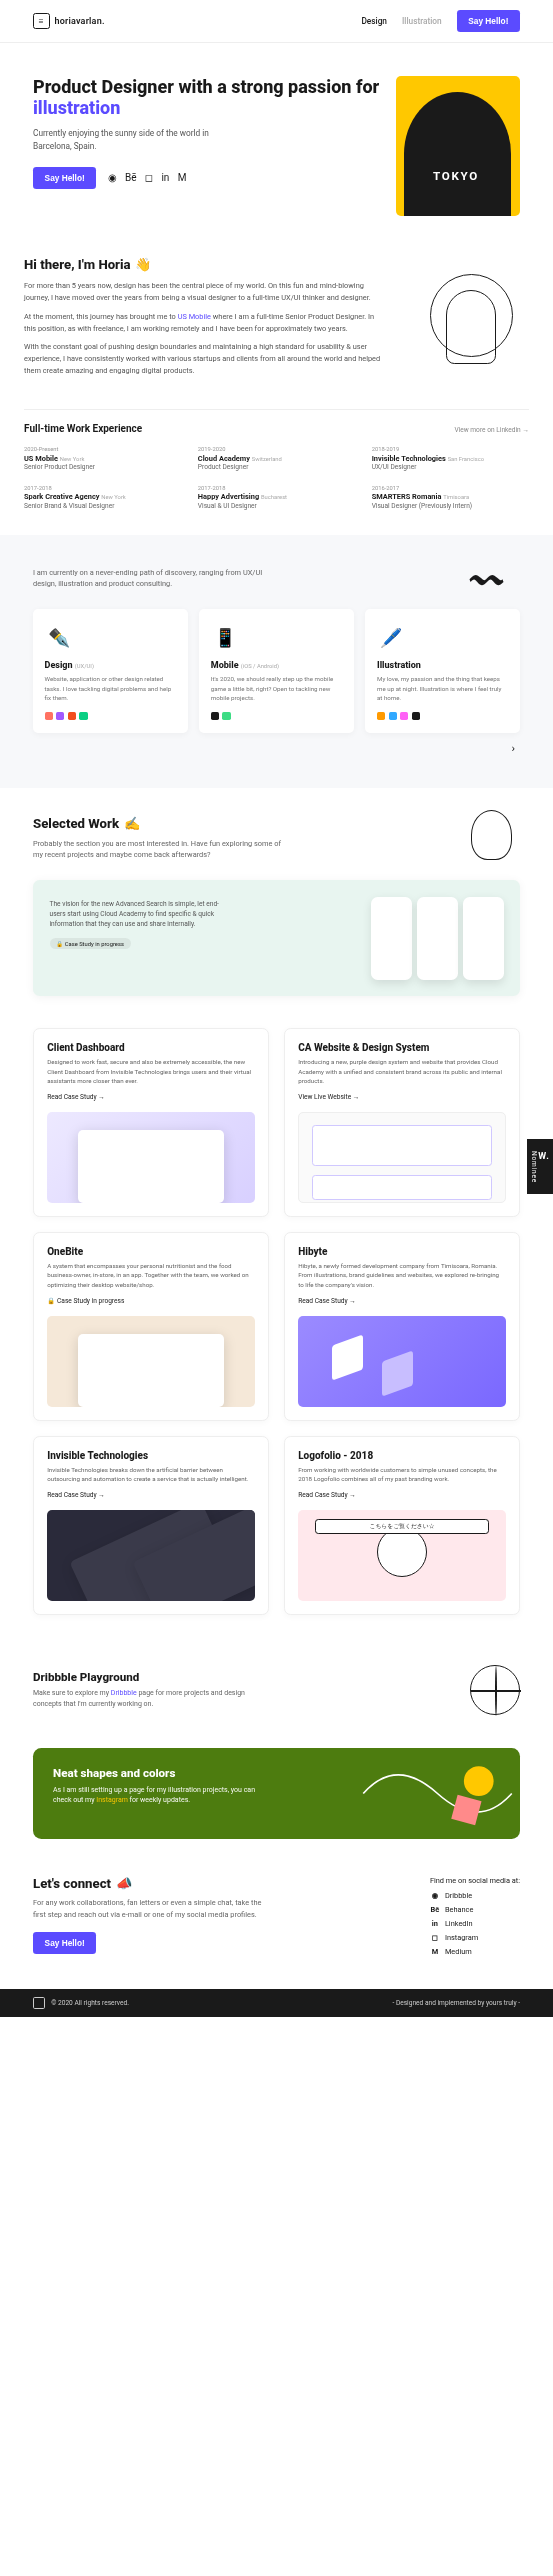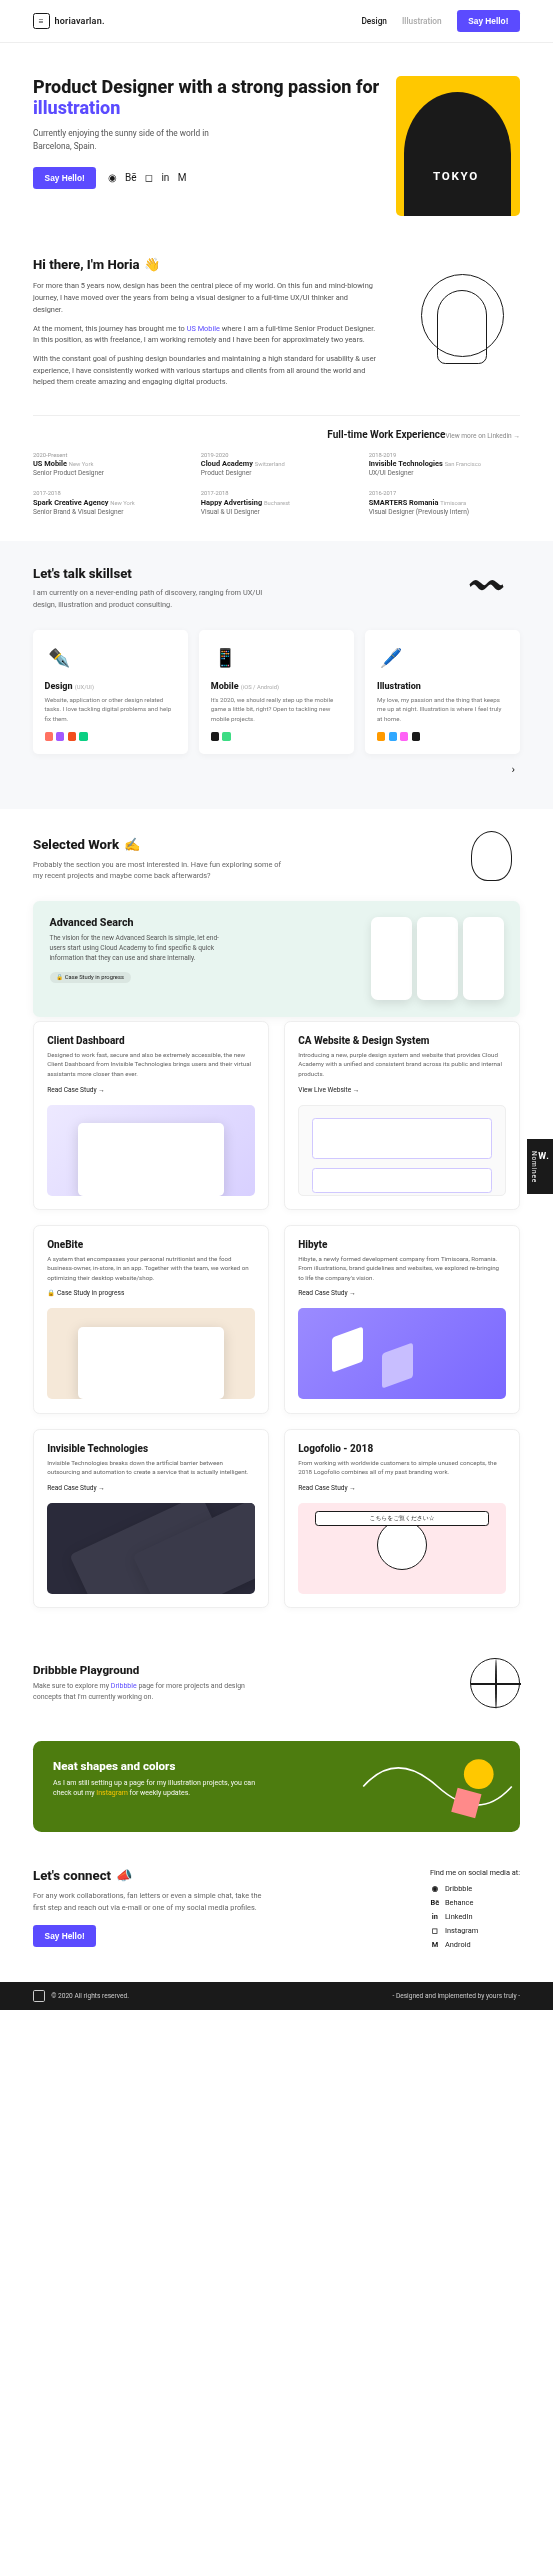--- a/index.html
+++ b/index.html
@@ -22,34 +22,34 @@
 .hero h1{font-size:18px;font-weight:800;line-height:1.2}
 .hero h1 .accent{color:#5B4BFF}
 .hero-sub{font-size:8.3px;color:#555;margin-top:8.3px;max-width:182px;line-height:1.5}
 .hero-actions{display:flex;align-items:center;gap:11.6px;margin-top:15px}
 .social-icons{display:flex;gap:8.3px;font-size:10px}
 .hero-img{width:124px;height:140px;background:#FFC800;border-radius:5px;position:relative;overflow:hidden}
 .hero-person{position:absolute;bottom:0;left:8.3px;width:107px;height:124px;background:#1a1a1a;border-radius:50% 50% 0 0}
 .hero-tokyo{position:absolute;bottom:33px;left:37px;color:#fff;font-size:11.6px;font-weight:700;letter-spacing:1.7px}
 
 
-.section{padding:25px 33px}
+.section{padding:25px 24px}
 .sec-title{font-size:13.2px;font-weight:800;display:flex;align-items:center;gap:5px}
 .sec-body{font-size:7.4px;color:#555;line-height:1.6;margin-top:8.3px}
 .sec-body p{margin-bottom:6.6px}
 .link-purple{color:#5B4BFF}
 
 .intro-row{display:flex;gap:25px}
 .intro-text{flex:1}
 .intro-illus{width:116px;height:132px;position:relative}
 .illus-circle{position:absolute;top:16.5px;left:16.5px;width:83px;height:83px;border:0.8px solid #1a1a1a;border-radius:50%}
 .illus-person{position:absolute;top:33px;left:33px;width:50px;height:74px;border:0.8px solid #1a1a1a;border-radius:25px 25px 8.3px 8.3px}
 
 
-.exp-head{display:flex;justify-content:flex-end;align-items:baseline;margin-top:20px;border-top:0.8px solid #eee;padding-top:13.2px}
+.exp-head{display:flex;justify-content:space-between;align-items:baseline;margin-top:20px;border-top:0.8px solid #eee;padding-top:13.2px}
 .exp-head h3{font-size:10px;font-weight:700}
 .exp-head a{font-size:6.6px;color:#888}
 .exp-grid{display:grid;grid-template-columns:repeat(3,1fr);gap:13.2px 16.5px;margin-top:11.6px}
 .exp-item .date{font-size:5.8px;color:#999}
 .exp-item .comp{font-size:7.4px;font-weight:700;margin-top:1.7px}
 .exp-item .loc{font-size:5.8px;color:#aaa;font-weight:400}
 .exp-item .role{font-size:6.6px;color:#666;margin-top:0.8px}
 
 
 .skills-wrap{background:#f7f8fa;padding:25px 33px 33px;position:relative}
@@ -70,21 +70,21 @@
 .work-sub{font-size:7.4px;color:#666;max-width:256px;margin-top:6.6px;line-height:1.5}
 .tooth{position:absolute;right:41px;margin-top:-50px;width:41px;height:50px;border:1.2px solid #1a1a1a;border-radius:50% 50% 40% 40%}
 
 .proj-wide{margin-top:20px;background:#e8f5f0;border-radius:6.6px;padding:15px 16.5px;position:relative;min-height:116px;box-shadow:0 1.7px 10px rgba(0,0,0,.05)}
 .proj-wide h4{font-size:10.7px;font-weight:800}
 .proj-wide p{font-size:6.6px;color:#555;max-width:182px;line-height:1.5;margin-top:5px}
 .proj-pill{display:inline-flex;align-items:center;gap:3.3px;background:rgba(0,0,0,.06);font-size:5.8px;padding:2.5px 6.6px;border-radius:8.3px;margin-top:8.3px}
 .proj-phones{position:absolute;right:16.5px;top:16.5px;display:flex;gap:5px}
 .phone{width:41px;height:83px;background:#fff;border-radius:6.6px;box-shadow:0 3.3px 10px rgba(0,0,0,.1)}
 
-.proj-grid{display:grid;grid-template-columns:1fr 1fr;gap:15px;margin-top:4px}
+.proj-grid{display:grid;grid-template-columns:1fr 1fr;gap:15px;margin-top:32px}
 .proj-card{background:#fff;border:0.8px solid #eee;border-radius:6.6px;padding:13.2px;box-shadow:0 1.7px 6.6px rgba(0,0,0,.03);position:relative;overflow:hidden}
 .proj-card h4{font-size:10px;font-weight:800}
 .proj-card p{font-size:6.2px;color:#666;line-height:1.5;margin-top:5px}
 .proj-link{font-size:6.6px;font-weight:400;margin-top:6.6px;display:inline-block}
 .proj-visual{height:91px;margin-top:10px;border-radius:5px;position:relative;overflow:hidden}
 .pv-lavender{background:linear-gradient(135deg,#ede9ff,#d8d0ff)}
 .pv-white{background:#fafafa;border:0.8px solid #eee}
 .pv-cream{background:#f5e8d8}
 .pv-purple{background:linear-gradient(135deg,#9b8bff,#7a68ff)}
 .pv-dark{background:#2a2a3a}
@@ -215,21 +215,20 @@
       </div>
       <div class="exp-item">
         <div class="date">2016-2017</div>
         <div class="comp">SMARTERS Romania <span class="loc">Timisoara</span></div>
         <div class="role">Visual Designer (Previously Intern)</div>
       </div>
     </div>
 </section>
 
 <section class="skills-wrap">
-  <h2 class="sec-title">Let's talk skillset</h2>
   <p class="skills-sub">I am currently on a never-ending path of discovery, ranging from UX/UI design, illustration and product consulting.</p>
   <div class="skills-doodle">〰</div>
   <div class="skill-cards" id="skill-cards">
       <div class="skill-card">
         <div class="skill-icon">✒️</div>
         <h4>Design <span class="tag">(UX/UI)</span></h4>
         <p>Website, application or other design related tasks. I love tackling digital problems and help fix them.</p>
         <div class="skill-tools">
           <span class="tool-dot" style="background:#FF7262"></span>
           <span class="tool-dot" style="background:#A259FF"></span>
@@ -263,21 +262,20 @@
 
 <section class="work-wrap" style="position:relative">
   <h2 class="sec-title">
     <span>Selected Work</span>
     <span>✍️</span>
   </h2>
   <p class="work-sub">Probably the section you are most interested in. Have fun exploring some of my recent projects and maybe come back afterwards?</p>
   <div class="tooth"></div>
 
   <div class="proj-wide">
-    <h4>Advanced Search</h4>
     <p>The vision for the new Advanced Search is simple, let end-users start using Cloud Academy to find specific &amp; quick information that they can use and share internally.</p>
     <span class="proj-pill">🔒 Case Study in progress</span>
     <div class="proj-phones">
       <div class="phone"></div>
         <div class="phone"></div>
         <div class="phone"></div>
     </div>
   </div>
 
   <div class="proj-grid" id="proj-grid">
@@ -349,21 +347,21 @@
         <a class="sm-item">
           <span class="sm-icon">in</span>
           <span>LinkedIn</span>
         </a>
         <a class="sm-item">
           <span class="sm-icon">◻</span>
           <span>Instagram</span>
         </a>
         <a class="sm-item">
           <span class="sm-icon">M</span>
-          <span>Android</span>
+          <span>Medium</span>
         </a>
       </div>
   </div>
 </section>
 
 <footer class="footer">
   <div style="display:flex;align-items:center;gap:6.6px">
     <div class="footer-logo"></div>
     <span>© 2020 All rights reserved.</span>
   </div>

